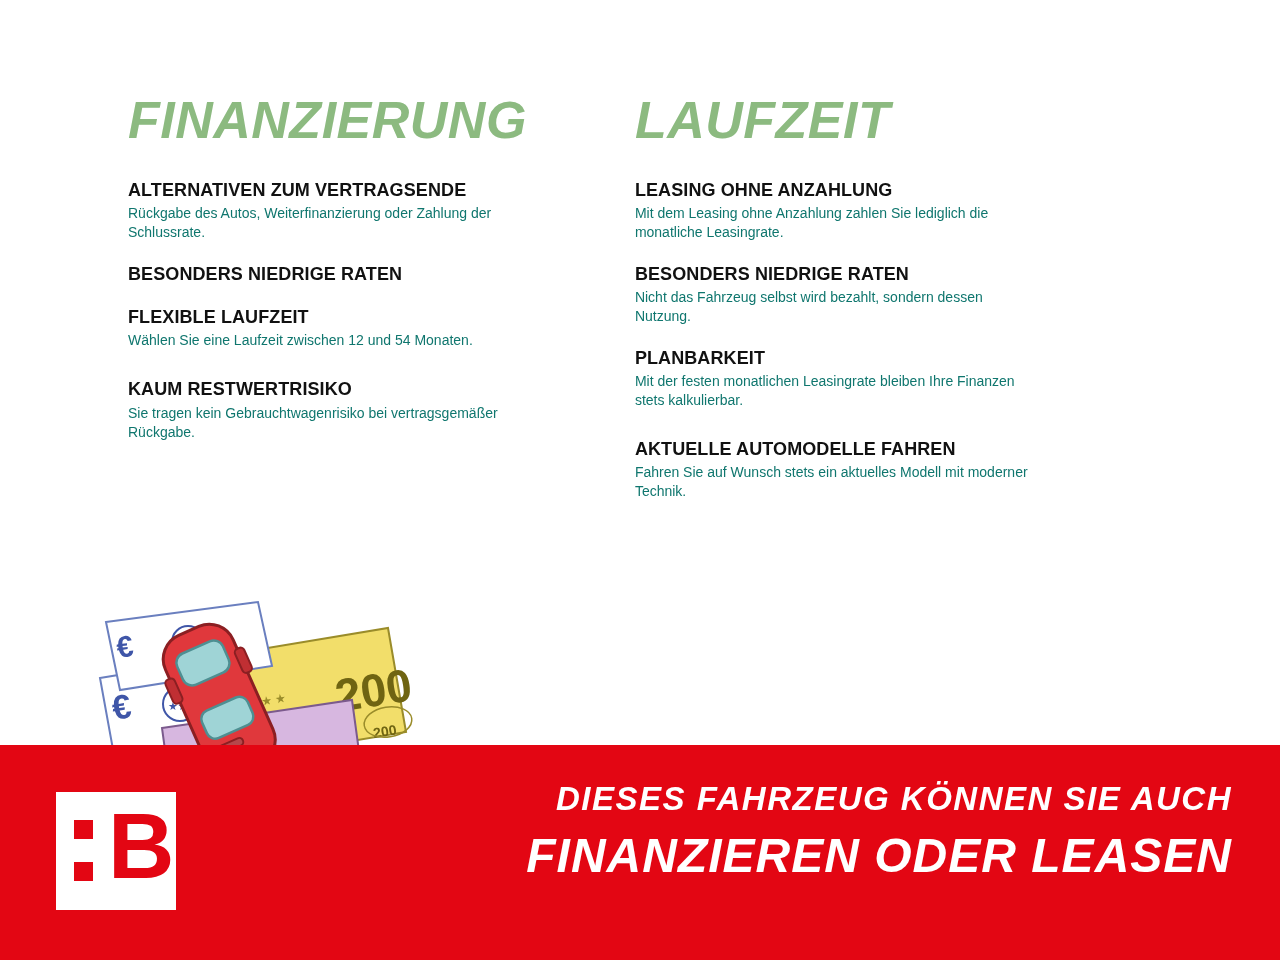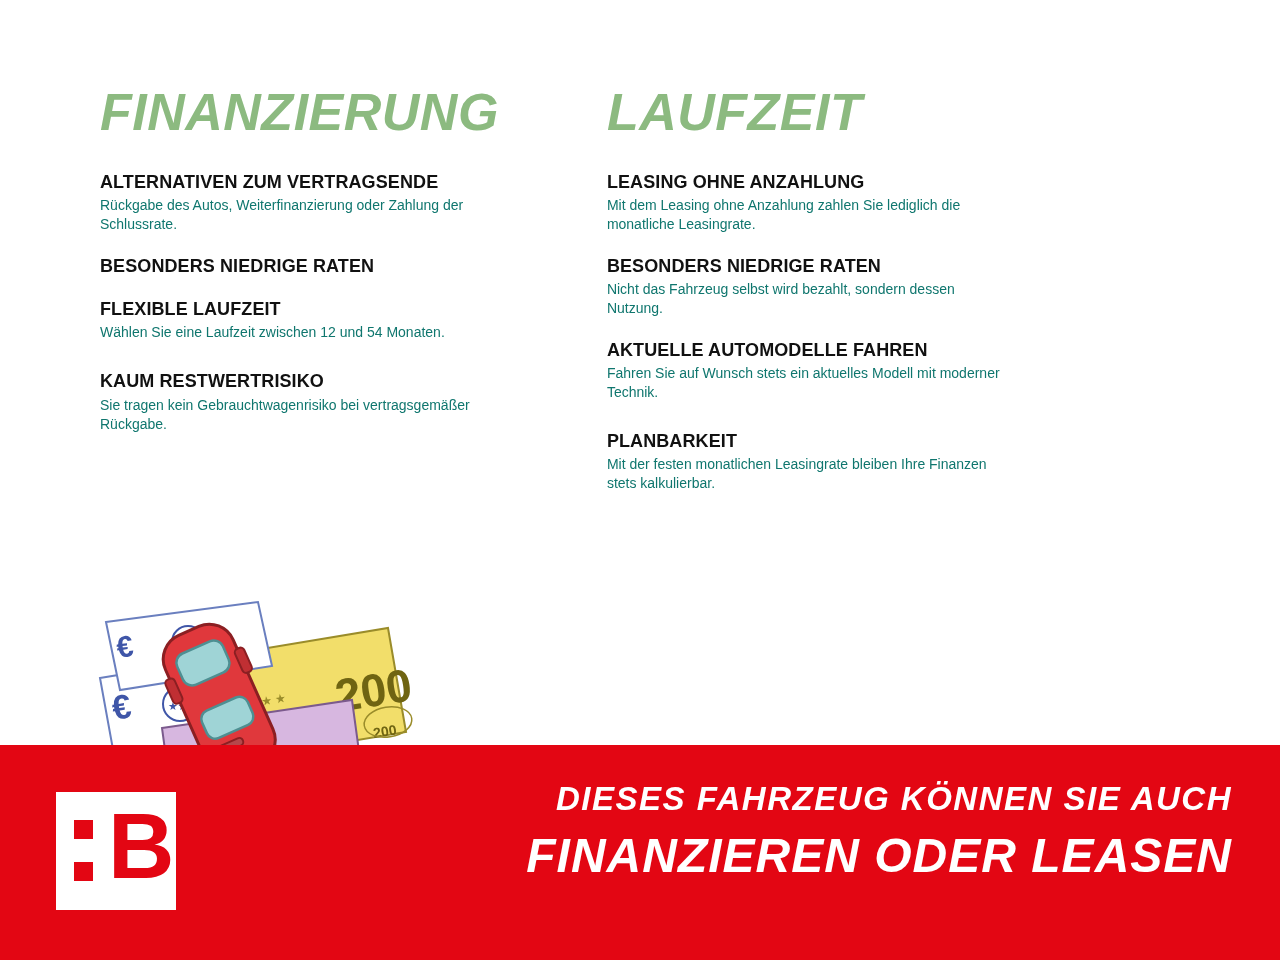--- a/index.html
+++ b/index.html
@@ -18,24 +18,25 @@
   .page {
     position: relative;
     width: 1280px;
     height: 960px;
     background: #ffffff;
   }
 
   
   .columns {
     position: absolute;
-    top: 86px;
+    top: 94px;
     left: 0;
     width: 1044px;
     display: flex;
+    padding-left: 28px;
   }
   .col {
     box-sizing: border-box;
   }
   .col-left {
     width: 600px;
     padding-left: 100px;
     padding-right: 10px;
   }
   .col-right {
@@ -192,27 +193,27 @@
         <h2 class="block-title">LEASING OHNE ANZAHLUNG</h2>
         <p class="block-text">Mit dem Leasing ohne Anzahlung zahlen Sie lediglich die monatliche Leasingrate.</p>
       </div>
 
       <div class="block">
         <h2 class="block-title">BESONDERS NIEDRIGE RATEN</h2>
         <p class="block-text">Nicht das Fahrzeug selbst wird bezahlt, sondern dessen Nutzung.</p>
       </div>
 
       <div class="block">
+        <h2 class="block-title">PLANBARKEIT</h2>
+        <p class="block-text">Mit der festen monatlichen Leasingrate bleiben Ihre Finanzen stets kalkulierbar.</p>
+      </div>
+
+      <div class="block">
         <h2 class="block-title">AKTUELLE AUTOMODELLE FAHREN</h2>
         <p class="block-text">Fahren Sie auf Wunsch stets ein aktuelles Modell mit moderner Technik.</p>
-      </div>
-
-      <div class="block">
-        <h2 class="block-title">PLANBARKEIT</h2>
-        <p class="block-text">Mit der festen monatlichen Leasingrate bleiben Ihre Finanzen stets kalkulierbar.</p>
       </div>
     </div>
   </div>
 
   <div class="art">
     <svg width="340" height="280" viewBox="0 0 340 280" xmlns="http://www.w3.org/2000/svg">
 
       <g>
         <polygon points="108,60 300,28 318,132 126,164" fill="#f2de6a" stroke="#9a8c2a" stroke-width="2"></polygon>
         <text x="250" y="112" font-family="Liberation Sans, sans-serif" font-size="46" font-weight="bold" fill="#6f6412" transform="rotate(-9 250 112)">200</text>

